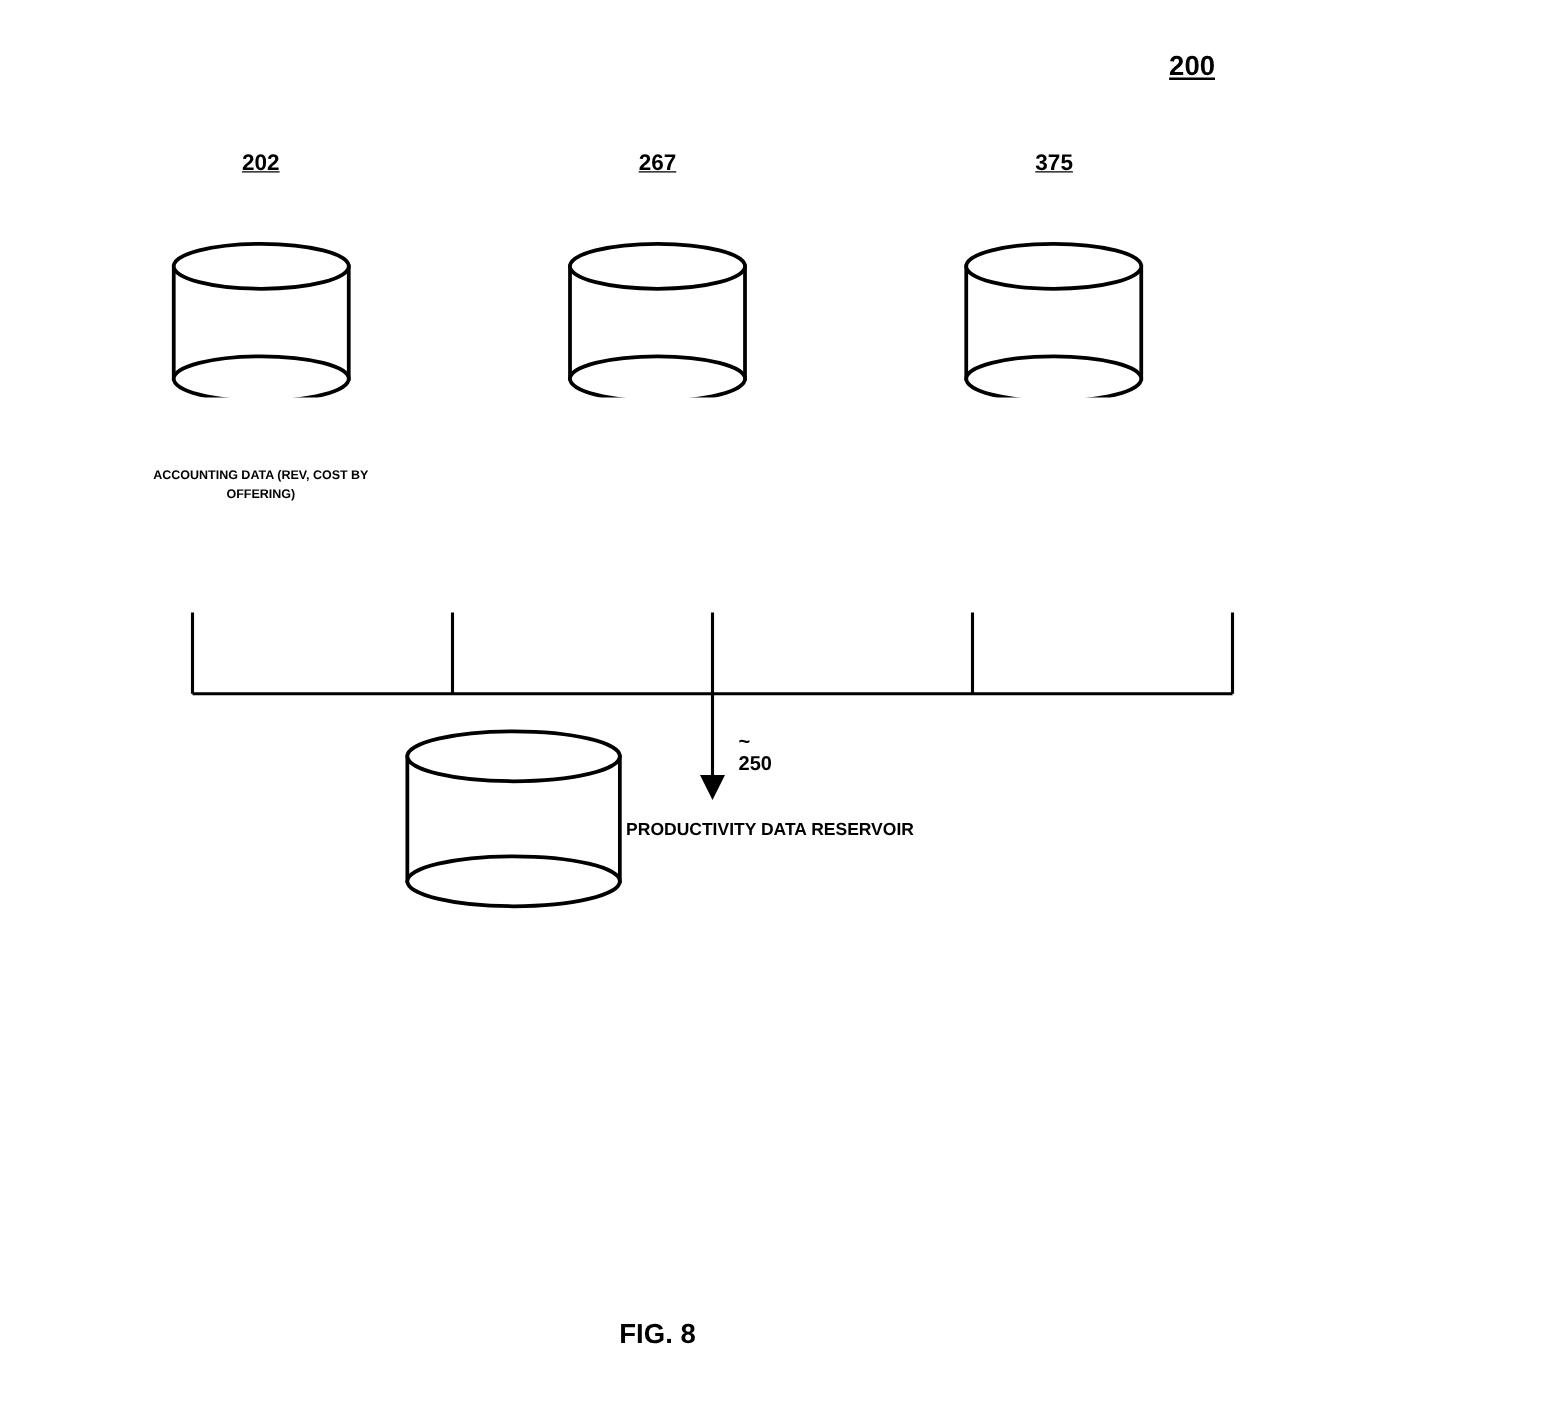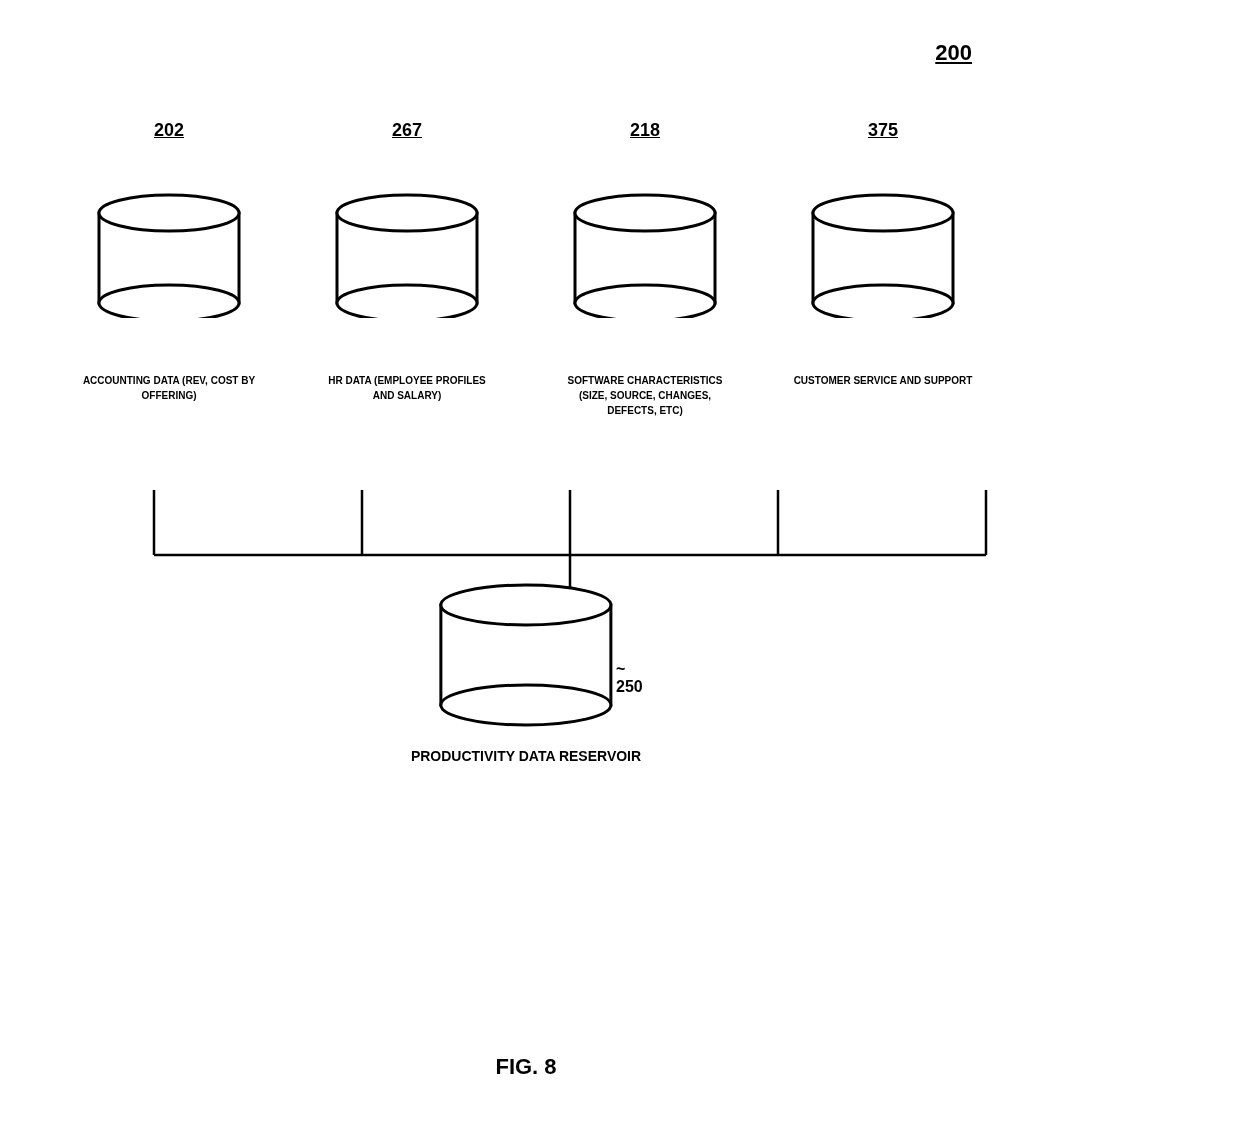--- a/index.html
+++ b/index.html
@@ -70,21 +70,21 @@
       max-width: 180px;
     }
 
     
     .bottom-cylinder-group {
       position: absolute;
       top: 580px;
       left: 50%;
       transform: translateX(-50%);
       display: flex;
-      flex-direction: column;
+      flex-direction: row;
       align-items: center;
     }
 
     .bottom-cylinder-text {
       margin-top: 16px;
       text-align: center;
       font-size: 14px;
       font-weight: bold;
       line-height: 1.5;
     }
@@ -146,42 +146,31 @@
       <div class="cylinder-text">ACCOUNTING DATA (REV, COST BY OFFERING)</div>
     </div>
 
     <div class="cylinder-group">
       <div class="cylinder-label-top">267</div>
       <svg class="cylinder-svg" viewBox="0 0 150 130">
         <rect x="5" y="25" width="140" height="90" fill="white" stroke="black" stroke-width="3"></rect>
         <ellipse cx="75" cy="115" rx="70" ry="18" fill="white" stroke="black" stroke-width="3"></ellipse>
         <ellipse cx="75" cy="25" rx="70" ry="18" fill="white" stroke="black" stroke-width="3"></ellipse>
       </svg>
-      <div class="cylinder-text">HR DATA (EMPLOYEE PROFILES AND SALARY)</div>
     </div>
 
 
-    <div class="cylinder-group">
-      <div class="cylinder-label-top">218</div>
-      <svg class="cylinder-svg" viewBox="0 0 150 130">
-        <rect x="5" y="25" width="140" height="90" fill="white" stroke="black" stroke-width="3"></rect>
-        <ellipse cx="75" cy="115" rx="70" ry="18" fill="white" stroke="black" stroke-width="3"></ellipse>
-        <ellipse cx="75" cy="25" rx="70" ry="18" fill="white" stroke="black" stroke-width="3"></ellipse>
-      </svg>
-      <div class="cylinder-text">SOFTWARE CHARACTERISTICS (SIZE, SOURCE, CHANGES, DEFECTS, ETC)</div>
-    </div>
 
     <div class="cylinder-group">
       <div class="cylinder-label-top">375</div>
       <svg class="cylinder-svg" viewBox="0 0 150 130">
         <rect x="5" y="25" width="140" height="90" fill="white" stroke="black" stroke-width="3"></rect>
         <ellipse cx="75" cy="115" rx="70" ry="18" fill="white" stroke="black" stroke-width="3"></ellipse>
         <ellipse cx="75" cy="25" rx="70" ry="18" fill="white" stroke="black" stroke-width="3"></ellipse>
       </svg>
-      <div class="cylinder-text">CUSTOMER SERVICE AND SUPPORT</div>
     </div>
 
   </div>
 
   <div class="bottom-cylinder-group">
     <svg width="180" height="150" viewBox="0 0 180 150">
       <rect x="5" y="25" width="170" height="100" fill="white" stroke="black" stroke-width="3"></rect>
       <ellipse cx="90" cy="125" rx="85" ry="20" fill="white" stroke="black" stroke-width="3"></ellipse>
       <ellipse cx="90" cy="25" rx="85" ry="20" fill="white" stroke="black" stroke-width="3"></ellipse>
     </svg>

